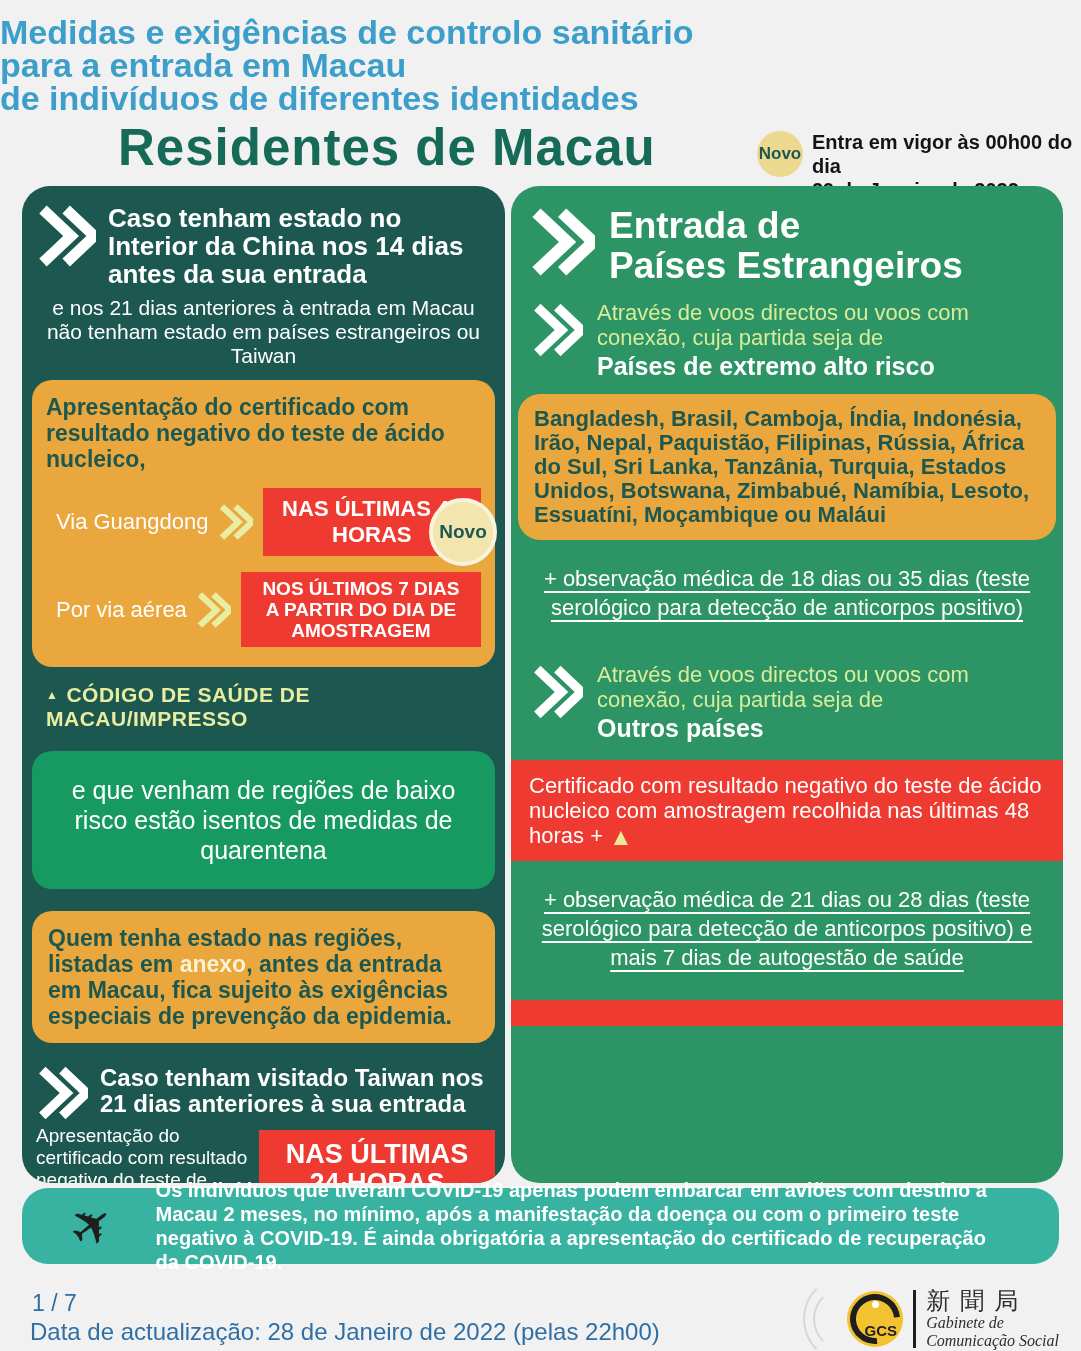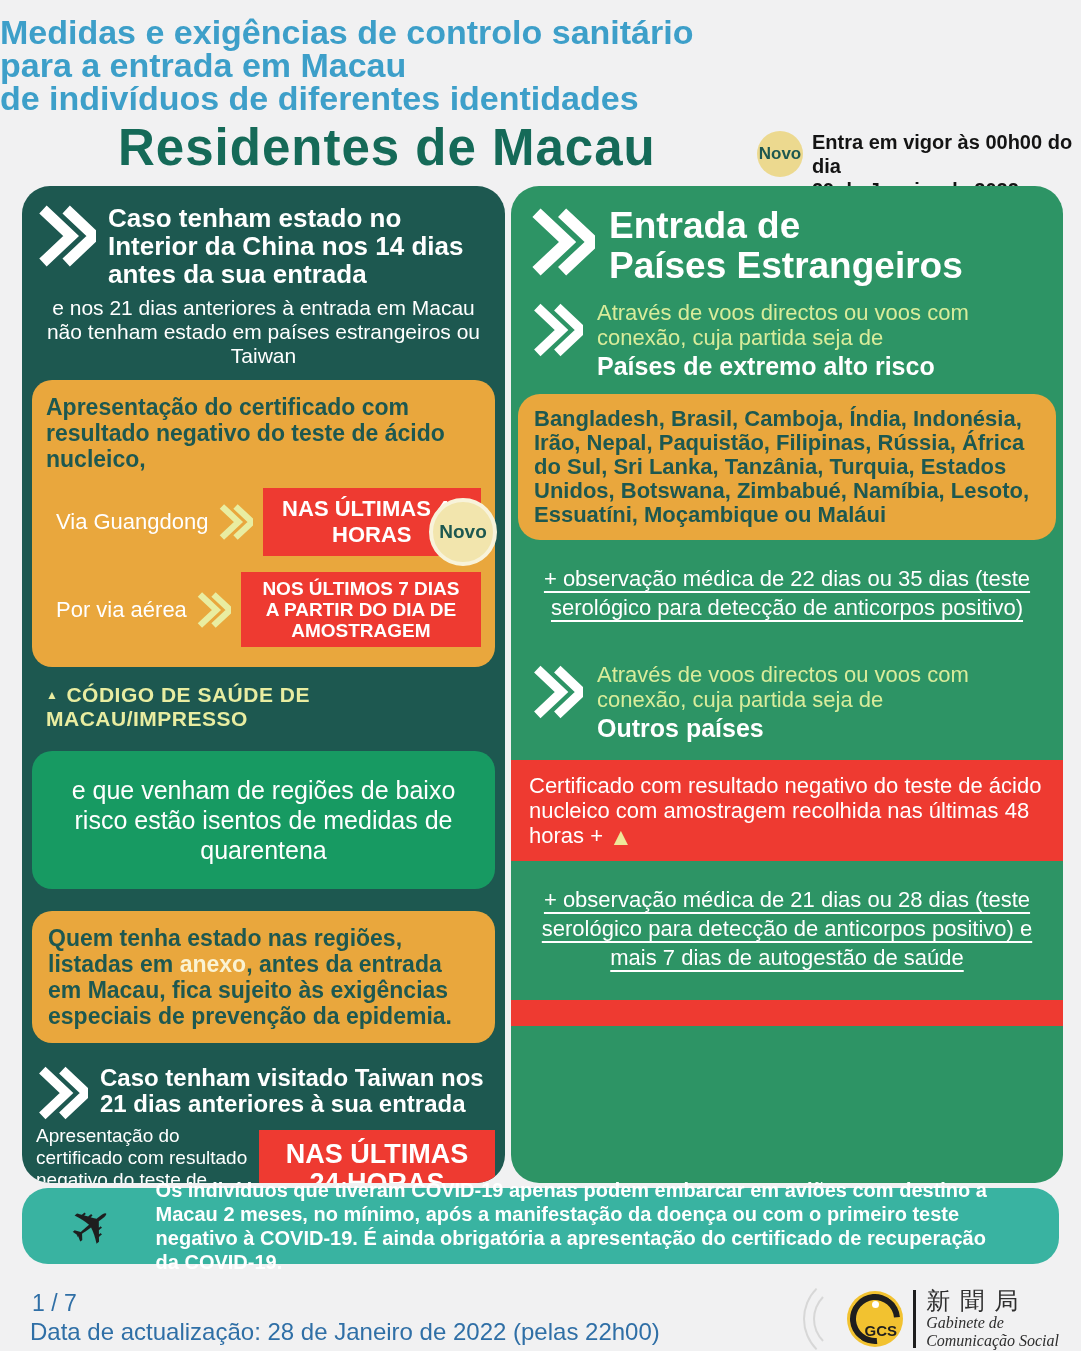--- a/index.html
+++ b/index.html
@@ -179,21 +179,21 @@
         </svg>
       <div>
         <div class="intro">Através de voos directos ou voos com conexão, cuja partida seja de</div>
         <div class="cat">Países de extremo alto risco</div>
       </div>
     </div>
 
     <div class="countries-box">Bangladesh, Brasil, Camboja, Índia, Indonésia, Irão, Nepal, Paquistão, Filipinas, Rússia, África do Sul, Sri Lanka, Tanzânia, Turquia, Estados Unidos, Botswana, Zimbabué, Namíbia, Lesoto, Essuatíni, Moçambique ou Maláui</div>
 
 
-    <div class="r-obs">+ observação médica de 22 dias ou 35 dias (teste serológico para detecção de anticorpos positivo)</div>
+    <div class="r-obs">+ observação médica de 18 dias ou 35 dias (teste serológico para detecção de anticorpos positivo)</div>
 
     <div class="r-sub" style="margin-top:26px;">
       <svg class="chev white-stroke" width="50" height="60" viewBox="0 0 70 76">
           <path d="M6 6 L40 38 L6 70"></path>
           <path d="M34 6 L68 38 L34 70"></path>
         </svg>
       <div>
         <div class="intro">Através de voos directos ou voos com conexão, cuja partida seja de</div>
         <div class="cat">Outros países</div>
       </div>

